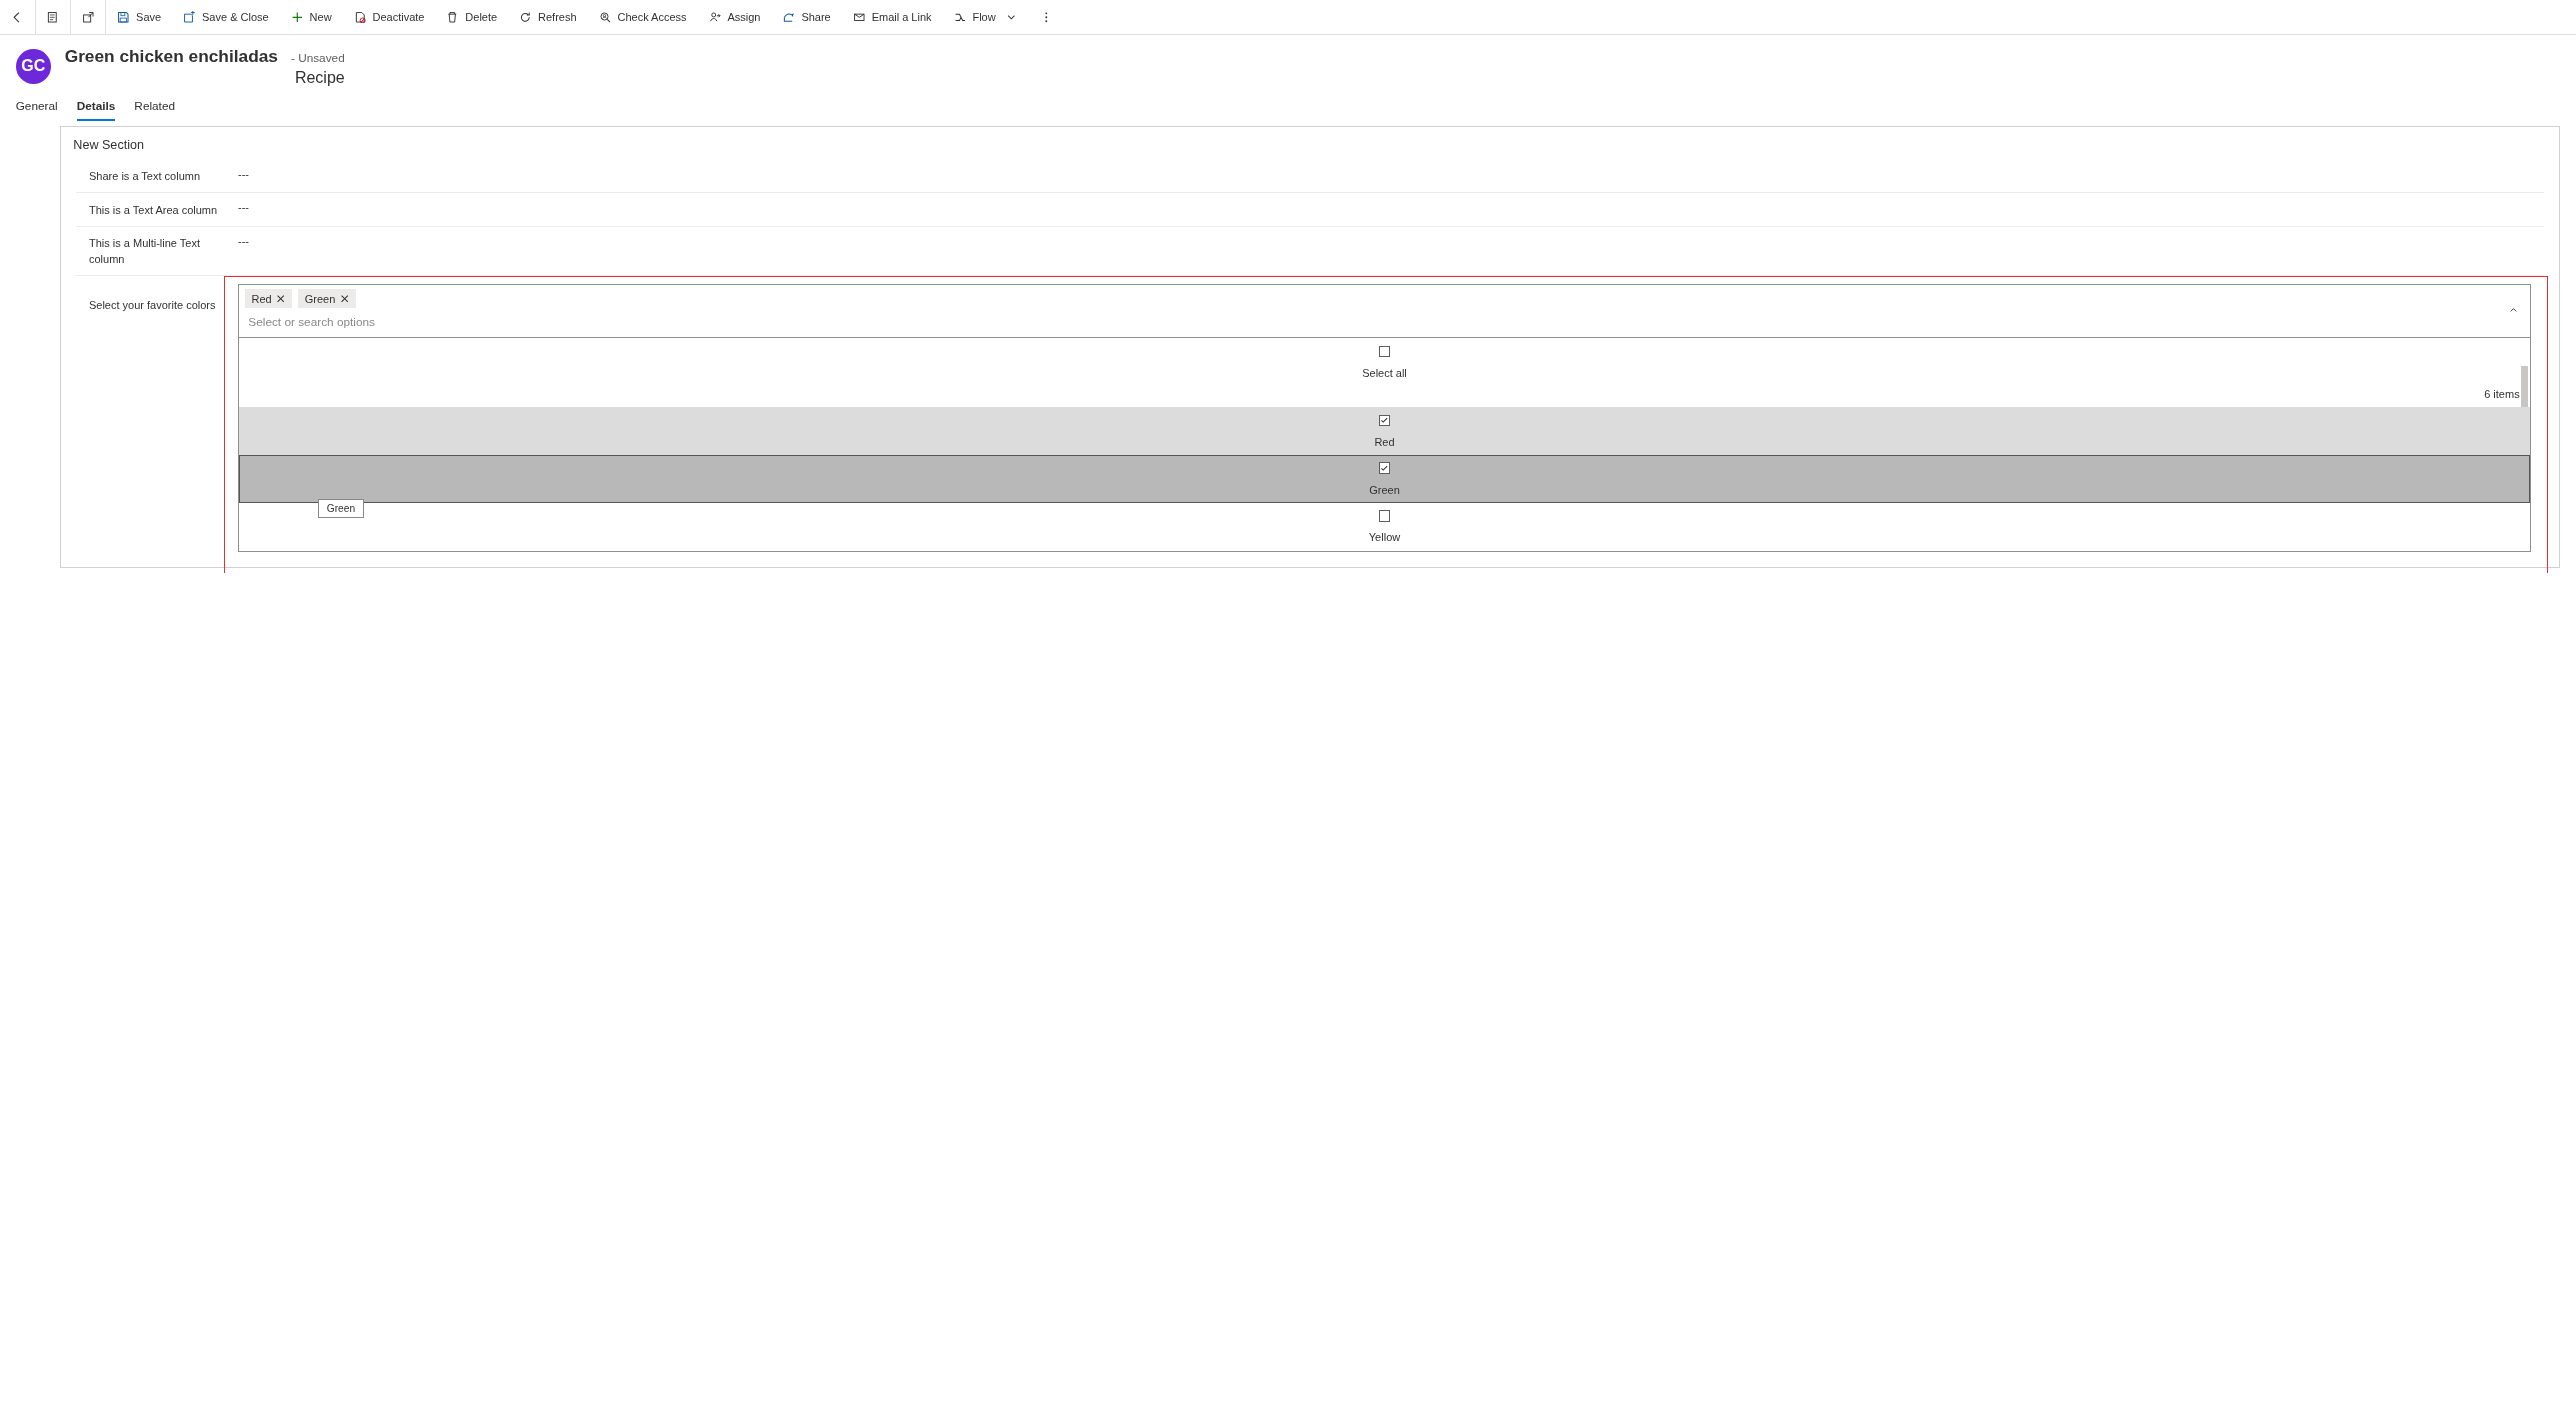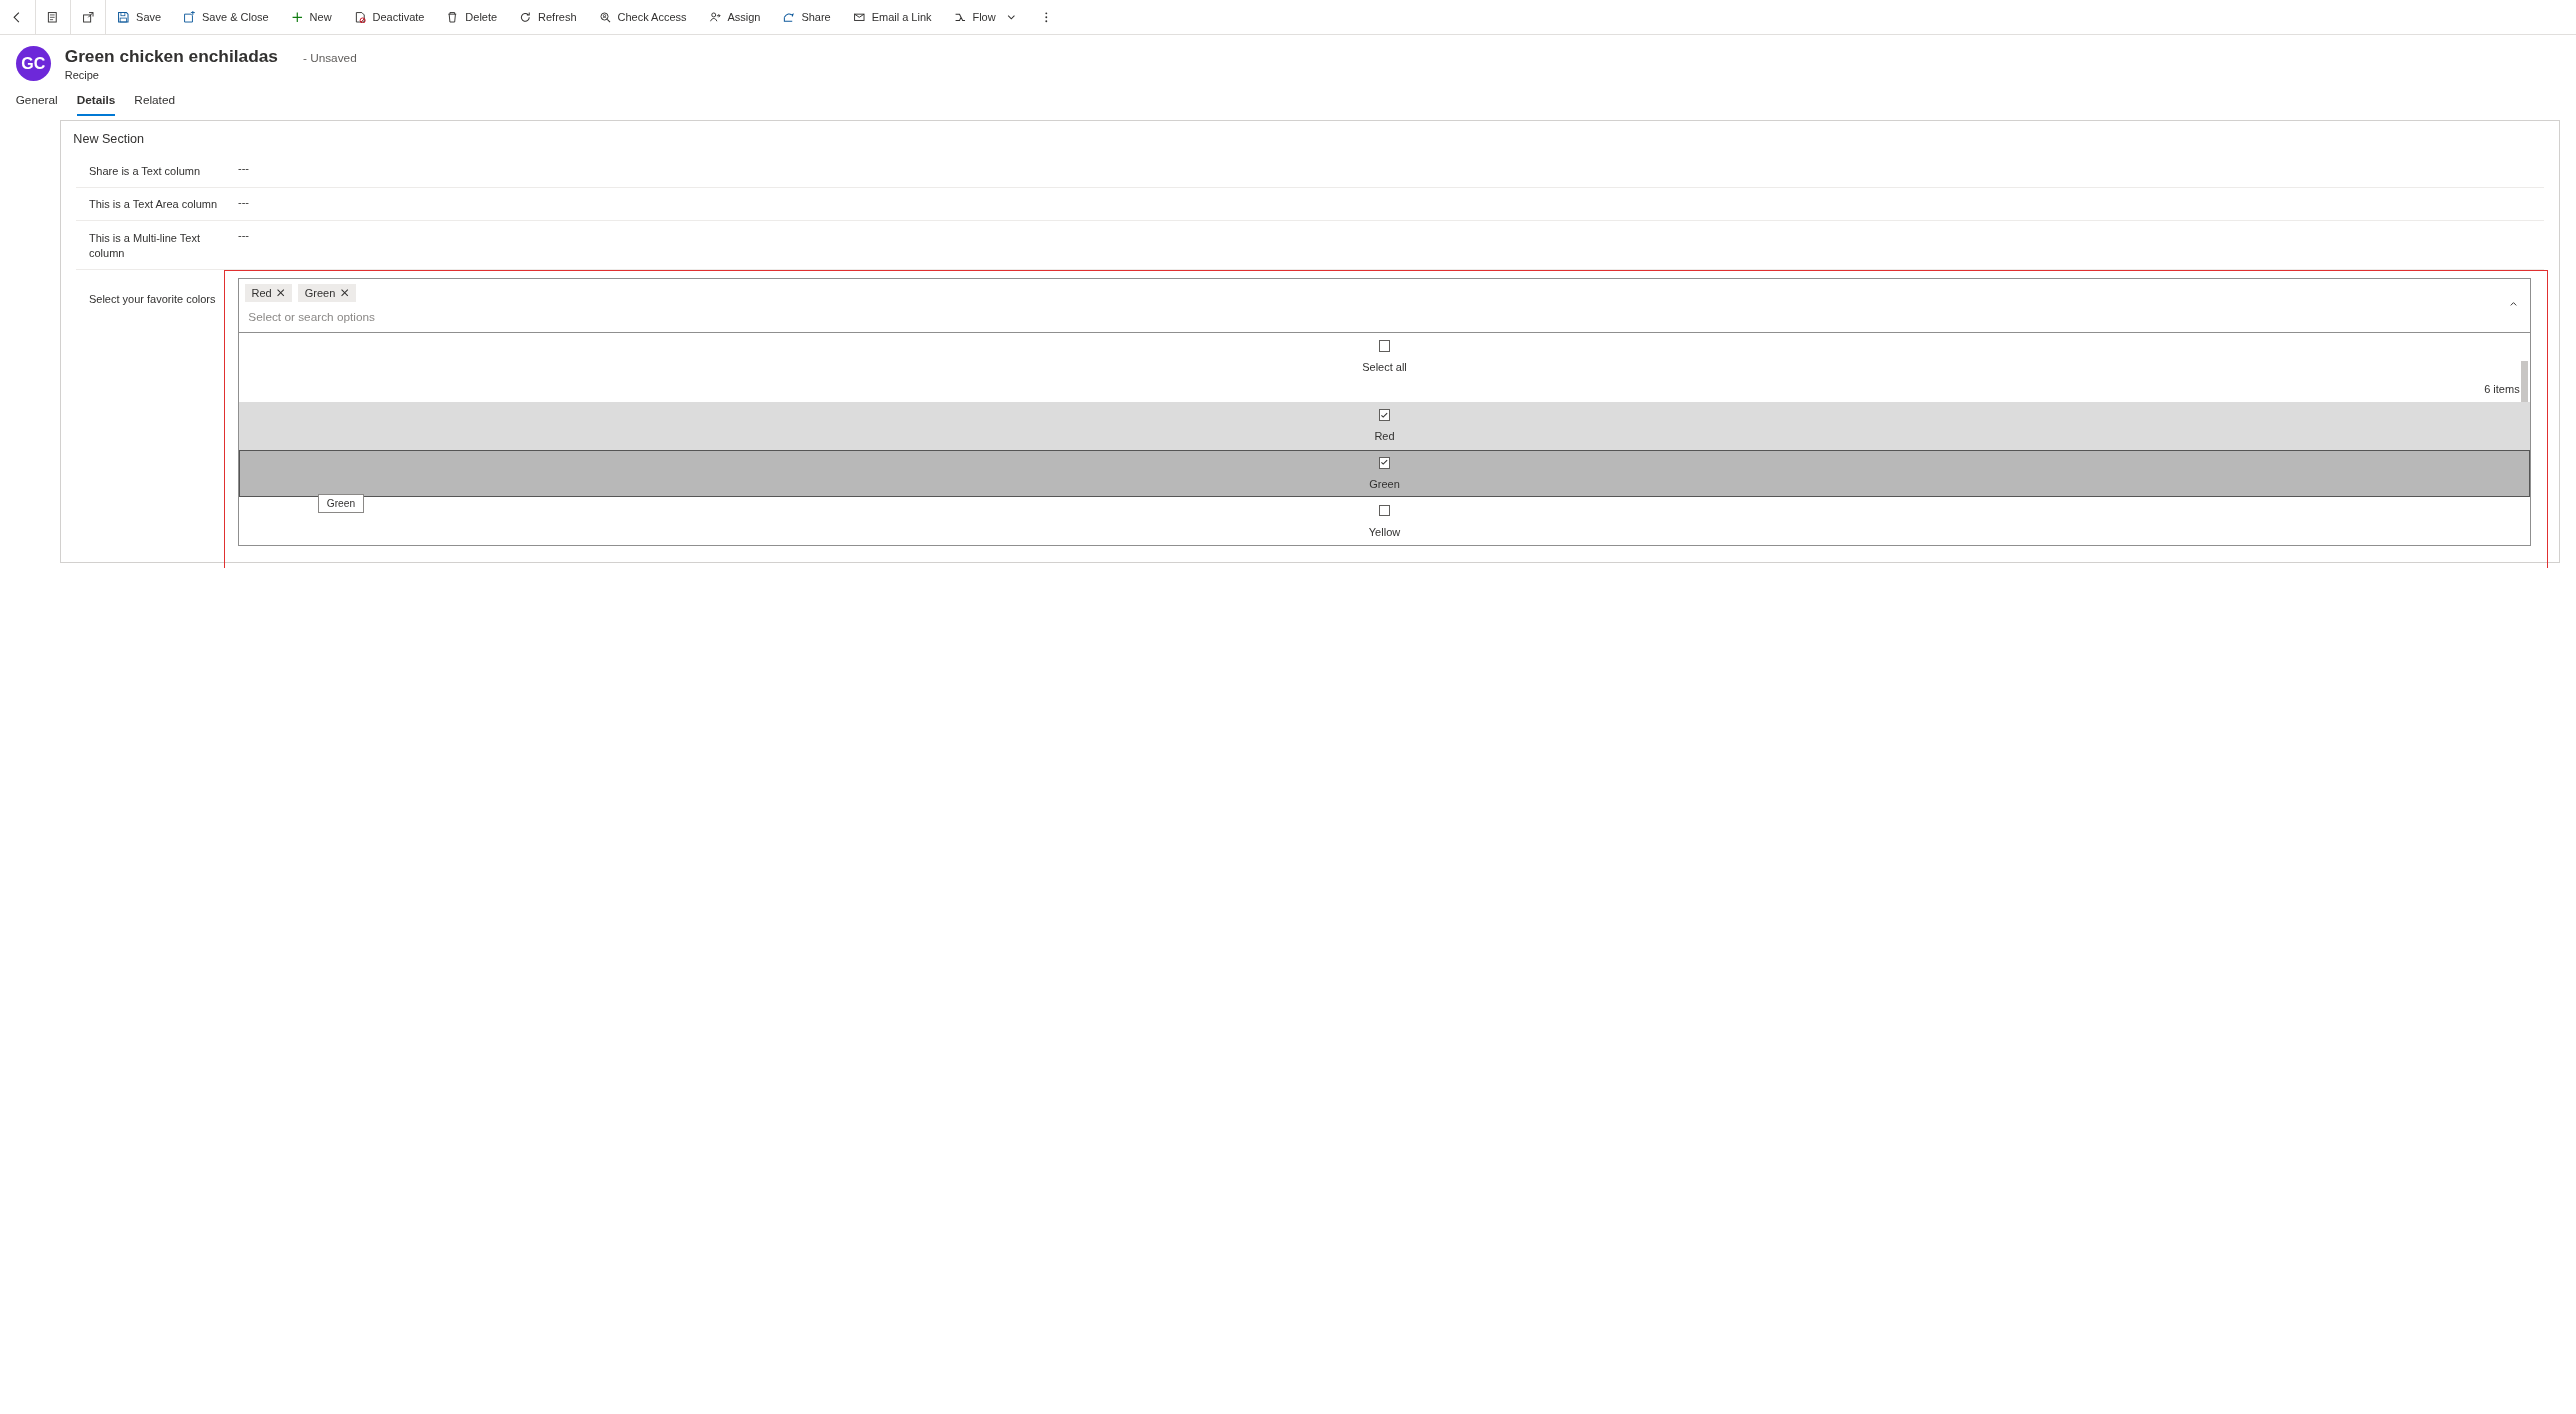--- a/index.html
+++ b/index.html
@@ -40,24 +40,24 @@
     padding: 11px 15.7px 4.7px 15.7px;
     gap: 14px;
   }
   .avatar {
     width: 35px; height: 35px; border-radius: 50%;
     background:#6d28d9; color:#fff;
     display:flex; align-items:center; justify-content:center;
     font-size: 16px; font-weight:700;
   }
   .rh-titleblock { display:flex; flex-direction:column; }
-  .rh-titleline { display:flex; align-items:baseline; gap:25px; }
+  .rh-titleline { display:flex; align-items:baseline; gap:13px; }
   .rh-title { font-size: 17.3px; font-weight:600; }
   .rh-status { color:#605e5c; font-size:11.8px; }
-  .rh-entity { color:#323130; font-size:11px; margin-top:1.6px; }
+  .rh-entity { color:#323130; font-size:16px; margin-top:1.6px;text-align:right; }
 
   
   .tabs {
     display:flex; padding: 0 15.7px; gap:19px;
     border-bottom: 0px;
   }
   .tab {
     padding: 7.8px 0 6.3px 0;
     font-size:11.8px;
     cursor:pointer;

